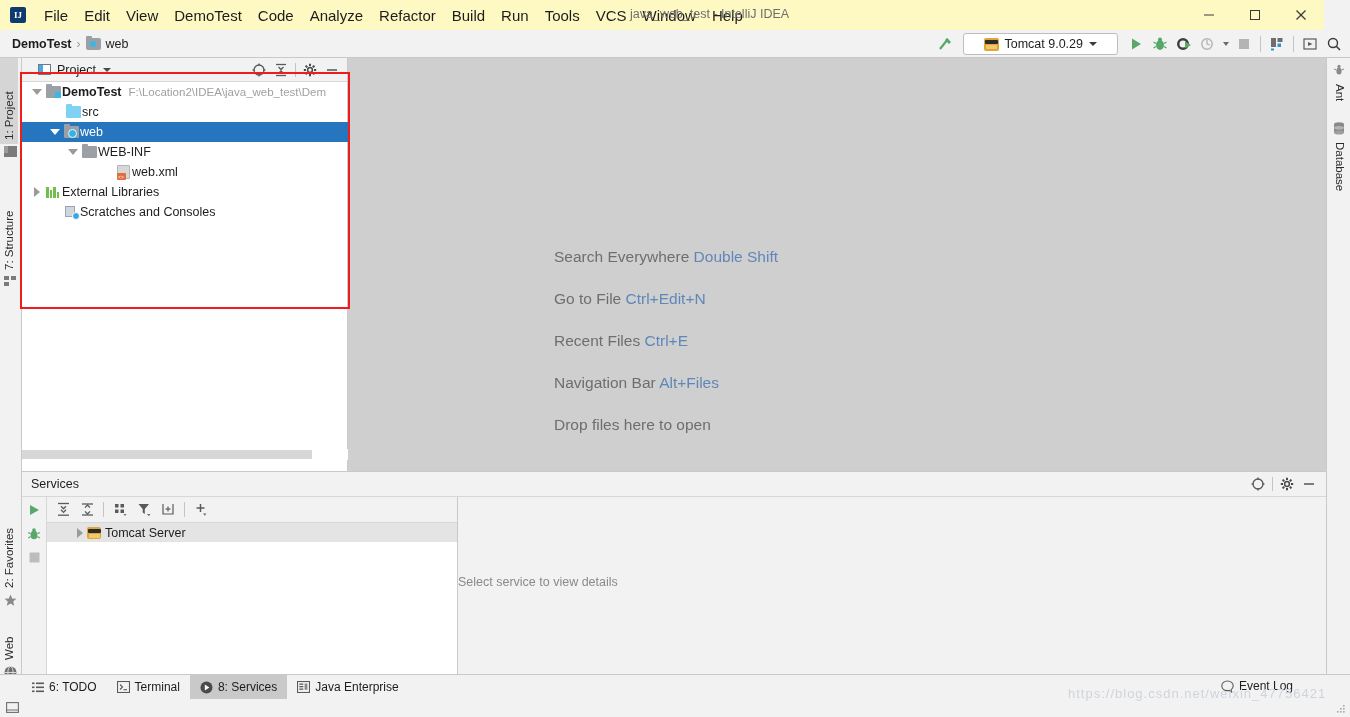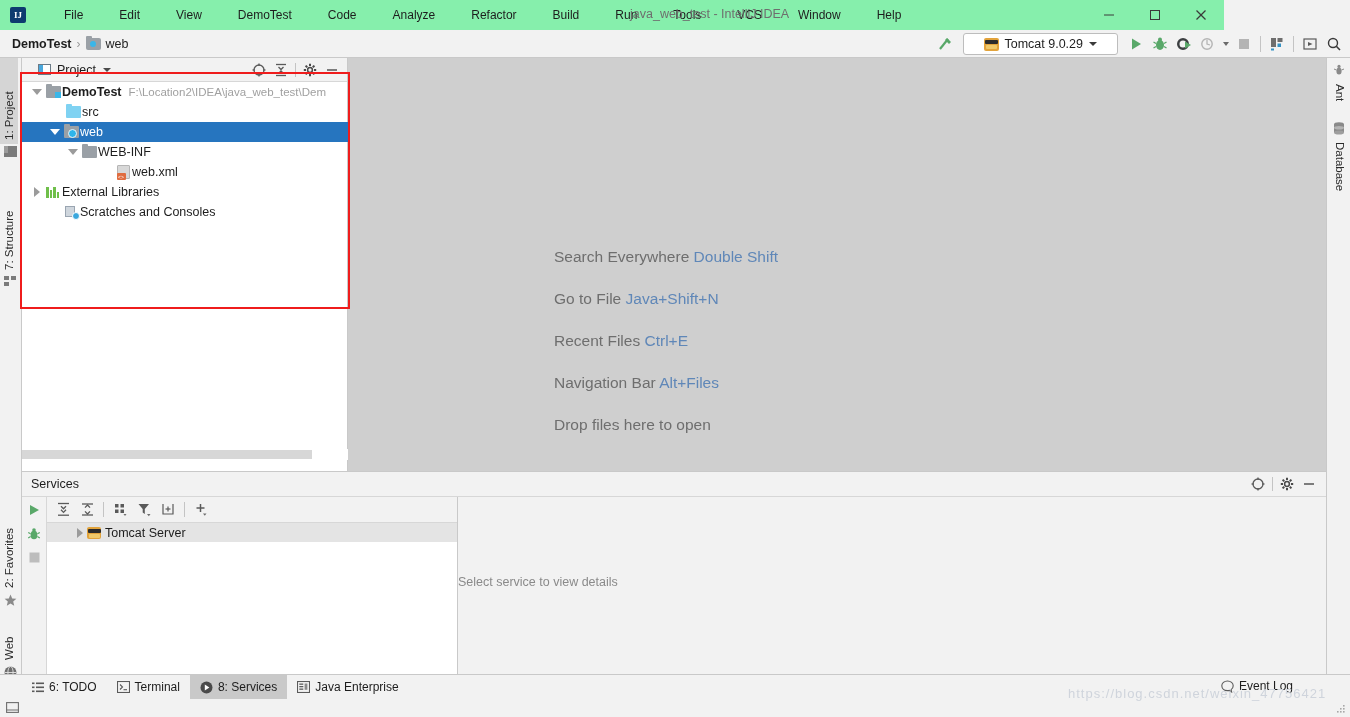--- a/index.html
+++ b/index.html
@@ -9,31 +9,31 @@
     overflow: hidden;
     font-family: "Liberation Sans", sans-serif;
     font-size: 12px;
     color: #1d1d1d;
     background: #f2f2f2;
   }
   .app { position: relative; width: 1350px; height: 717px; background: #f2f2f2; }
 
   
   .menubar {
-    position: absolute; left: 0; top: 0; width: 1224px; height: 30px;
-    background: #86efac; display: flex; align-items: center; gap: 20px;
+    position: absolute; left: 0; top: 0; width: 1324px; height: 30px;
+    background: #fef9c3; display: flex; align-items: center;
   }
   .ij-logo {
     width: 16px; height: 16px; margin-left: 10px; margin-right: 10px;
     background: #0d3b6f; border-radius: 2px; position: relative;
     display: flex; align-items: center; justify-content: center;
     color: #fff; font-size: 9px; font-weight: bold; font-family: "Liberation Serif", serif;
   }
   .menu-item {
-    padding: 4px 8px; font-size: 12px; color: #1d1d1d; white-space: nowrap;
+    padding: 4px 8px; font-size: 15px; color: #1d1d1d; white-space: nowrap;
   }
   .win-title {
     position: absolute; left: 630px; top: 7px;
     font-size: 12.5px; color: #6e6e6e; white-space: nowrap;
   }
   .win-ctrls { position: absolute; right: 0; top: 0; height: 30px; display: flex; }
   .win-btn {
     width: 46px; height: 30px; display: flex; align-items: center; justify-content: center;
     font-size: 13px; color: #3a3a3a;
   }
@@ -639,21 +639,21 @@
   <div class="annot"></div>
 
   <div class="editor">
     <div class="hints">
       <div class="hint-row">
         <span>Search Everywhere</span>
         <span class="hint-key">Double Shift</span>
       </div>
       <div class="hint-row">
         <span>Go to File</span>
-        <span class="hint-key">Java+Shift+N</span>
+        <span class="hint-key">Ctrl+Edit+N</span>
       </div>
       <div class="hint-row">
         <span>Recent Files</span>
         <span class="hint-key">Ctrl+E</span>
       </div>
       <div class="hint-row">
         <span>Navigation Bar</span>
         <span class="hint-key">Alt+Files</span>
       </div>
       <div class="hint-row">

